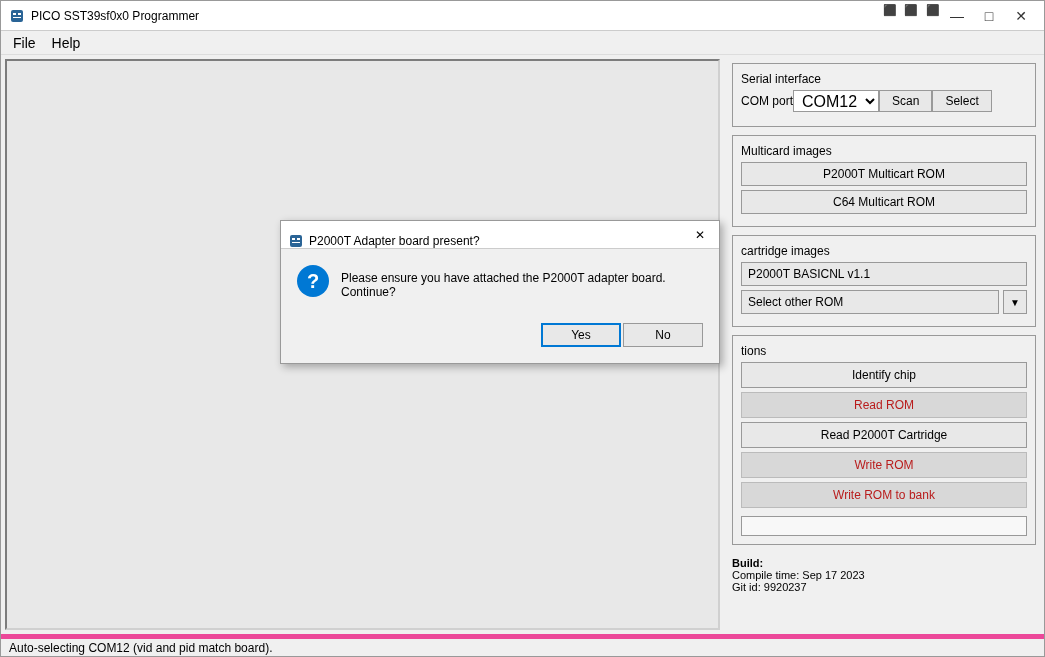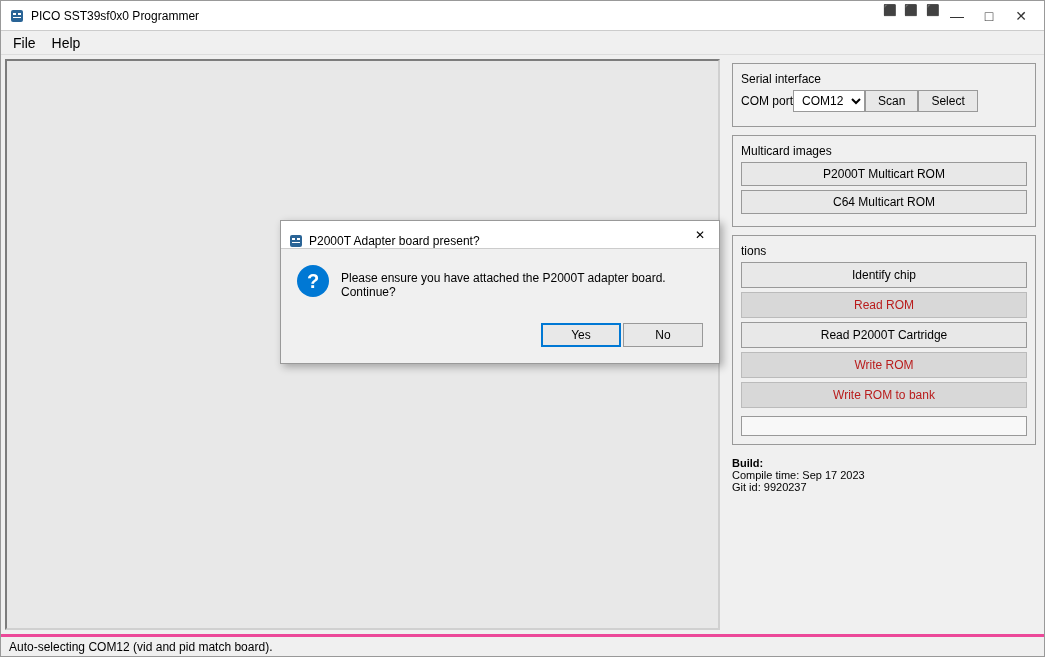--- a/index.html
+++ b/index.html
@@ -131,21 +131,21 @@
       margin-bottom: 6px;
     }
 
     .port-label {
       font-size: 12px;
       white-space: nowrap;
     }
 
     .com-select {
       height: 22px;
-      font-size: 12px;
+      font-size: 16px;
       border: 1px solid #999;
       background: white;
       padding: 0 4px;
       min-width: 70px;
     }
 
     .btn {
       height: 22px;
       padding: 0 12px;
       font-size: 12px;
@@ -259,21 +259,21 @@
     .build-info {
       font-size: 11px;
       color: #000;
       margin-top: 4px;
     }
 
     
     .status-bar {
       height: 22px;
       background: #f0f0f0;
-      border-top: 3px solid #ec4899;
+      border-top: 5px solid #ec4899;
       display: flex;
       align-items: center;
       padding: 0 8px;
       font-size: 12px;
     }
 
     .dialog {
       background: #f0f0f0;
       border: 1px solid #999;
       box-shadow: 3px 3px 8px rgba(0,0,0,0.3);
@@ -429,20 +429,34 @@
           <button class="btn">Select</button>
         </div>
       </div>
 
       <div class="multicard-section">
         <div class="section-label">Multicard images</div>
         <button class="full-btn">P2000T Multicart ROM</button>
         <button class="full-btn">C64 Multicart ROM</button>
       </div>
 
+      <div class="rom-section">
+        <div class="section-label">cartridge images</div>
+        <div class="rom-display">
+          <span>P2000T BASICNL v1.1</span>
+        </div>
+        <div class="rom-select-row" style="margin-top:4px;">
+          <div class="rom-display">
+            <span>Select other ROM</span>
+          </div>
+          <button class="dropdown-btn">
+            <span>▼</span>
+          </button>
+        </div>
+      </div>
 
       <div class="ops-section">
         <div class="section-label">tions</div>
         <button class="ops-btn">Identify chip</button>
         <button class="ops-btn-disabled">Read ROM</button>
         <button class="ops-btn">Read P2000T Cartridge</button>
         <button class="ops-btn-disabled">Write ROM</button>
         <button class="ops-btn-disabled">Write ROM to bank</button>
         <div class="progress-bar-container"></div>
       </div>

